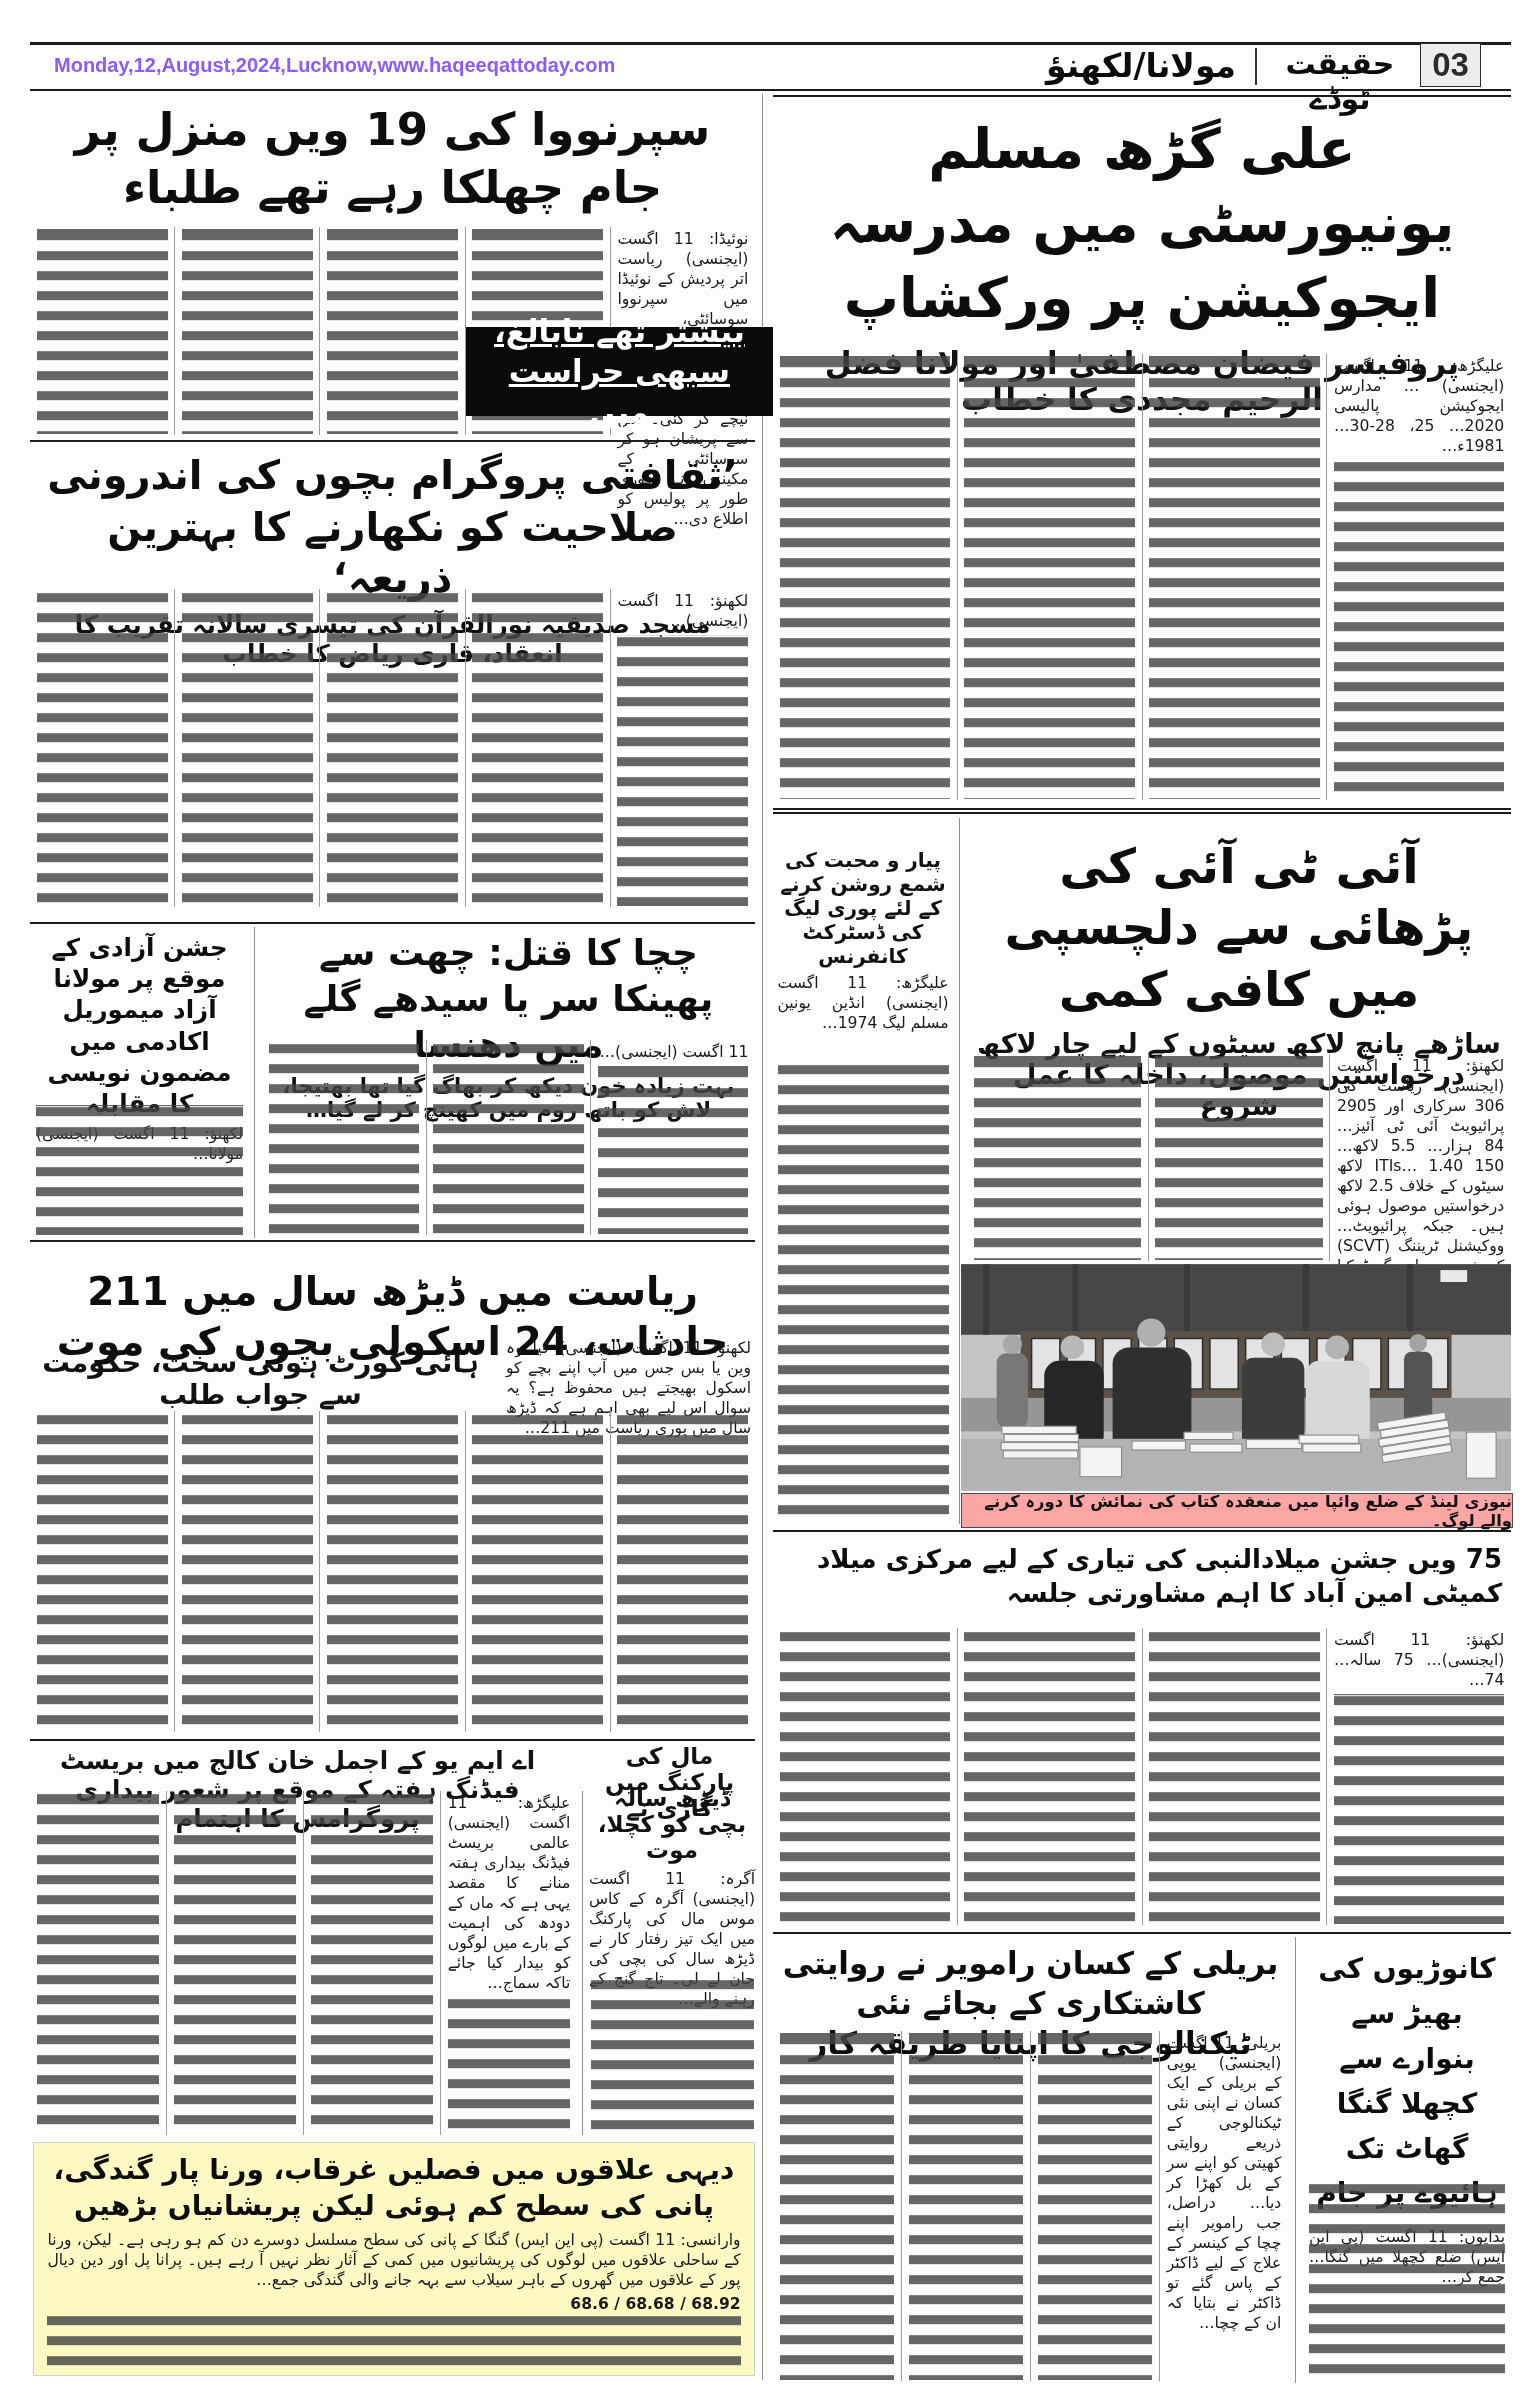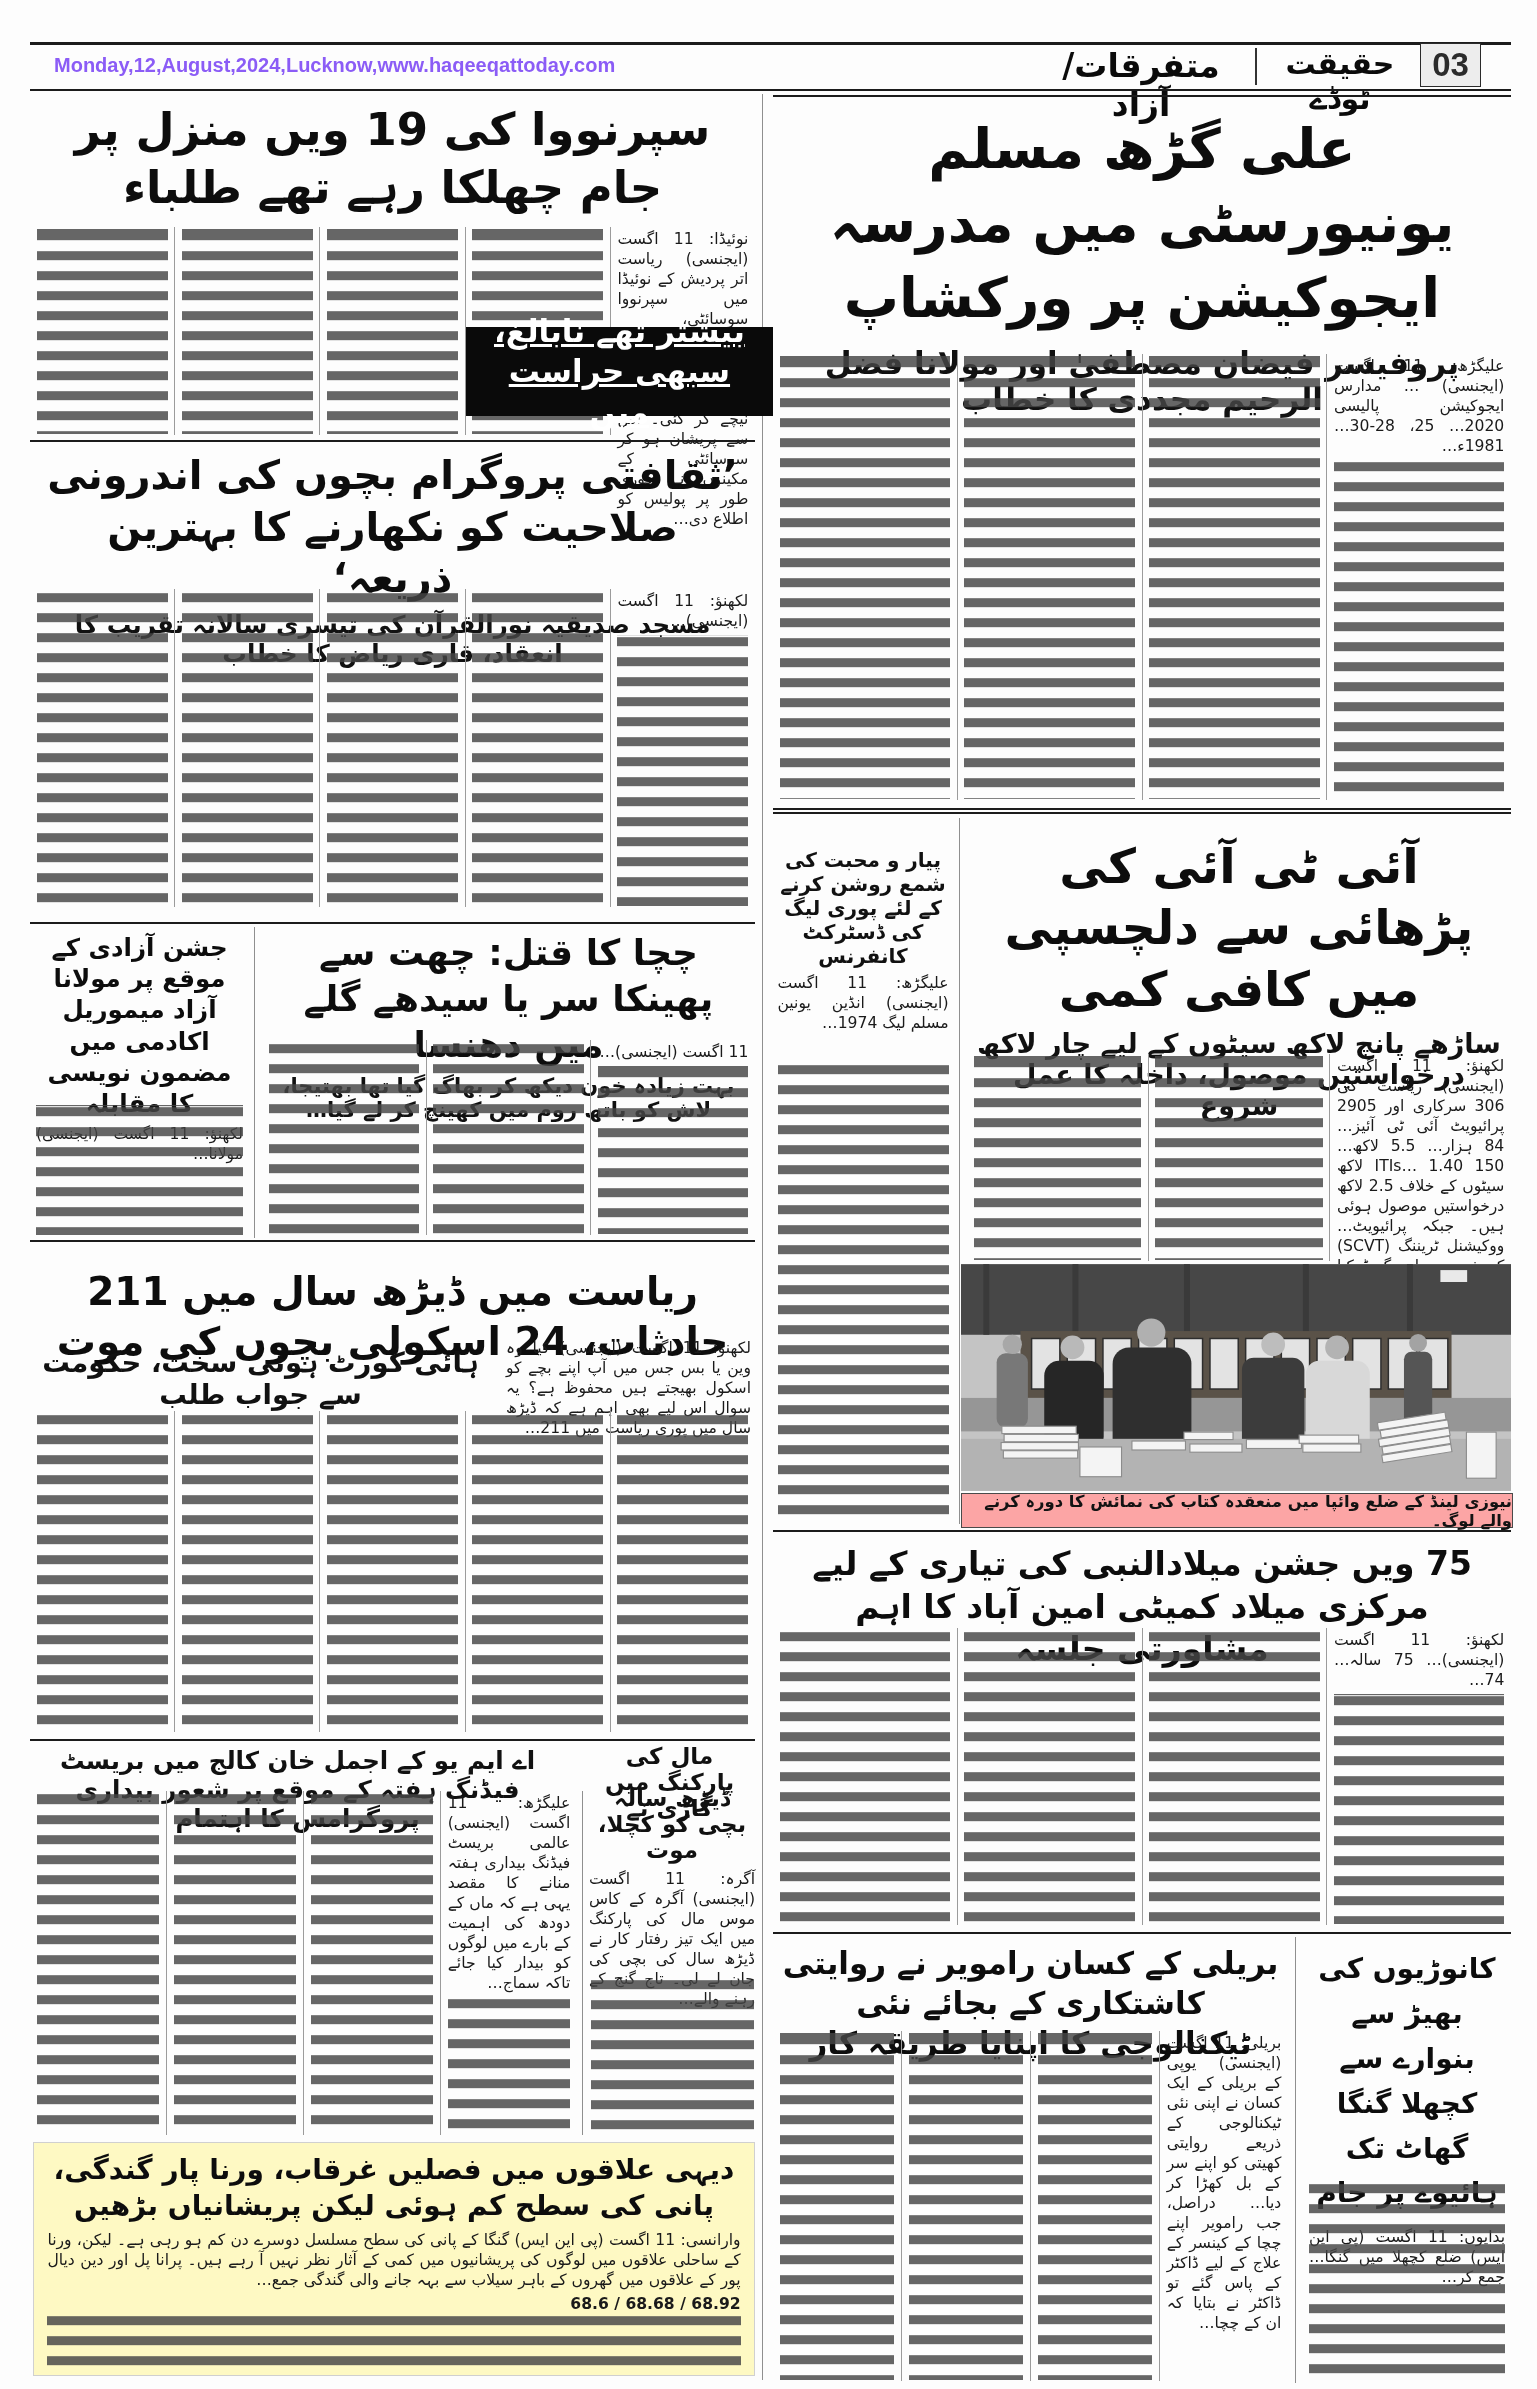--- a/index.html
+++ b/index.html
@@ -26,21 +26,21 @@
   .dateline{font-family:"Liberation Sans",sans-serif;font-weight:bold;font-size:20px;color:#8b5cf6;}
   .mast{direction:rtl;font-weight:bold;color:#0b0b0b;text-align:center;}
 </style>
 </head>
 <body>
 
 <div id="page">
 
   <div class="rule" style="left:30px;top:42px;width:1481px;height:3px;"></div>
   <div class="abs dateline" style="left:54px;top:54px;">Monday,12,August,2024,Lucknow,www.haqeeqattoday.com</div>
-  <div class="abs mast" style="left:1037px;top:46px;width:208px;font-size:33px;">متفرقات/آزاد</div>
+  <div class="abs mast" style="left:1037px;top:46px;width:208px;font-size:33px;">مولانا/لکھنؤ</div>
   <div class="vrule" style="left:1255px;top:48px;height:37px;width:1.5px;background:#333;"></div>
   <div class="abs mast" style="left:1264px;top:46px;width:152px;font-size:30px;">حقیقت ٹوڈے</div>
   <div class="abs pagebox" style="left:1420px;top:43px;width:59px;height:42px;font-size:33px;">03</div>
   <div class="rule" style="left:30px;top:89px;width:1481px;height:1.5px;"></div>
 
   <div class="vrule" style="left:762px;top:94px;height:2286px;"></div>
 
   <div class="abs" style="left:30px;top:95px;width:725px;height:341px;">
     <div class="hl urdu" style="font-size:45px;padding:6px 15px 3px;">سپرنووا کی 19 ویں منزل پر جام چھلکا رہے تھے طلباء</div>
     <div class="abs" style="left:0;top:132px;width:725px;height:208px;">
@@ -295,21 +295,21 @@
           <rect x="680" y="226" width="40" height="62"></rect>
       </g>
     </svg>
   </div>
   <div class="abs capbox" style="left:961px;top:1493px;width:550px;height:33px;">
     <span class="urdu" style="font-size:16.4px;font-weight:bold;">نیوزی لینڈ کے ضلع وائپا میں منعقدہ کتاب کی نمائش کا دورہ کرنے والے لوگ۔</span>
   </div>
 
   <div class="rule" style="left:773px;top:1530px;width:738px;height:1.5px;"></div>
   <div class="abs" style="left:773px;top:1533px;width:738px;height:396px;">
-    <div class="hl urdu" style="font-size:33px;padding:10.4px 9px 3px;">75 ویں جشن میلادالنبی کی تیاری کے لیے مرکزی میلاد کمیٹی امین آباد کا اہم مشاورتی جلسہ</div>
+    <div class="hl urdu" style="font-size:26px;padding:10.4px 9px 3px;text-align:right;">75 ویں جشن میلادالنبی کی تیاری کے لیے مرکزی میلاد کمیٹی امین آباد کا اہم مشاورتی جلسہ</div>
     <div class="abs" style="left:0;top:95px;width:738px;height:297px;">
       <div class="cols">
         <div class="col">
           <p class="ex">لکھنؤ: 11 اگست (ایجنسی)… 75 سالہ… 74…</p>
           <div class="sim"></div>
         </div>
         <div class="col">
             <div class="sim"></div>
           </div>
         <div class="col">

